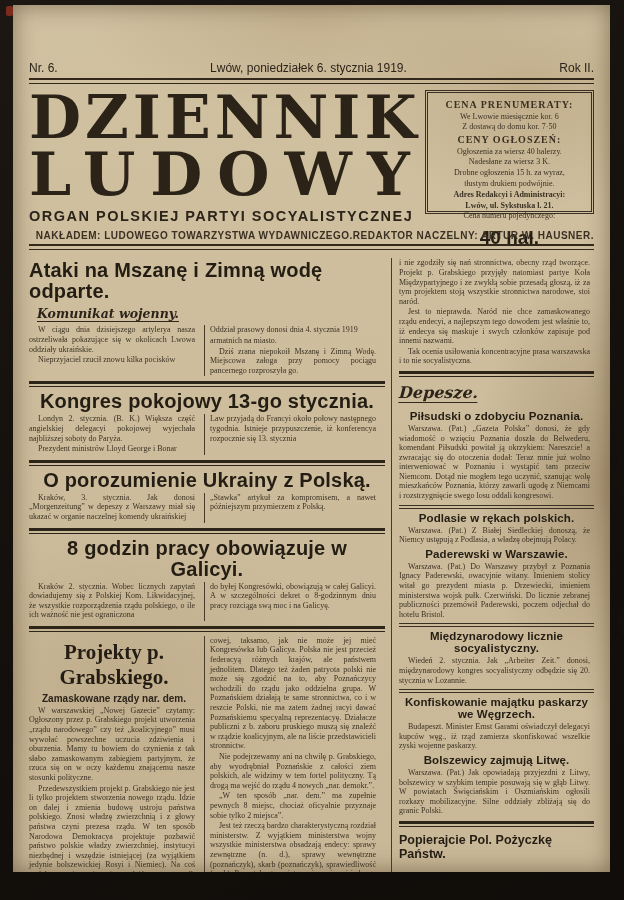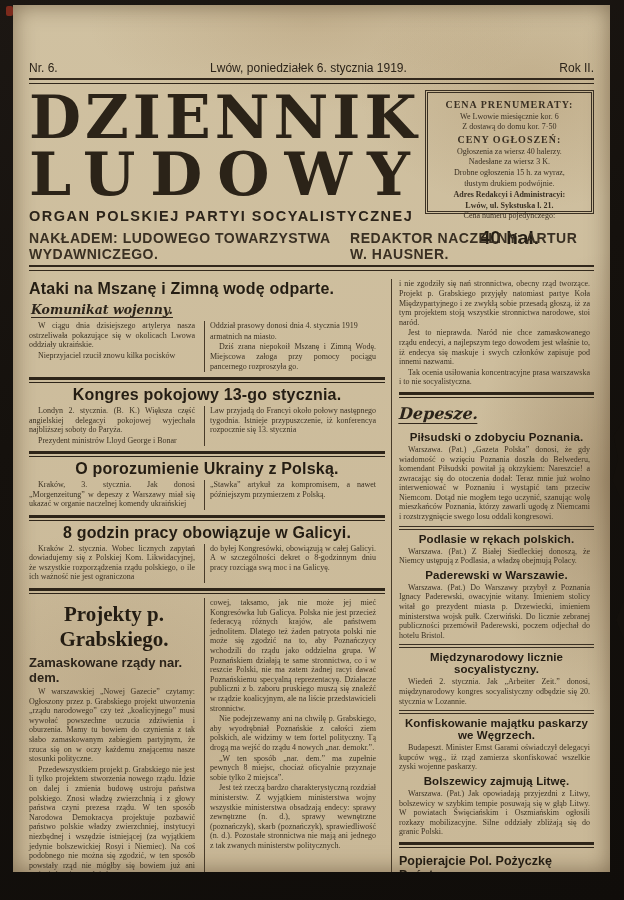--- a/index.html
+++ b/index.html
@@ -42,46 +42,46 @@
   .mast-sub{font-family:"Liberation Sans",sans-serif;font-weight:bold;font-size:14.5px;letter-spacing:1.5px;margin-top:6px;color:#2c241a;white-space:nowrap;}
   .info-box{
     margin-left:auto;width:158px;border:3px double #3a3023;
     padding:5px 6px;font-size:8px;line-height:1.35;text-align:center;color:#3a3023;
     height:108px;
   }
   .ib-caps{letter-spacing:1px;font-weight:bold;font-size:10px;}
   .ib-bold{font-weight:bold;}
   .ib-line{display:block;}
   .ib-price{font-family:"Liberation Sans",sans-serif;font-weight:bold;font-size:19px;margin-top:3px;color:#241d13;}
-  .publine{display:flex;justify-content:space-between;font-size:14px;letter-spacing:.5px;margin-top:6px;color:#3a3023;}
+  .publine{display:flex;justify-content:flex-end;font-size:10px;letter-spacing:.5px;margin-top:6px;color:#3a3023;}
   .publine b{font-family:"Liberation Sans",sans-serif;}
 
   
   .content{display:flex;margin-top:8px;}
   .left-sec{width:356px;border-right:1px solid #473a28;padding-right:6px;}
   .right-col{flex:1;padding-left:7px;}
 
   h1.headline{
     font-family:"Liberation Sans",sans-serif;font-weight:bold;color:#241d13;
-    font-size:16px;margin:2px 0 2px 0;text-align:center;letter-spacing:.2px;line-height:1.05;
+    font-size:20px;margin:2px 0 2px 0;text-align:center;letter-spacing:.2px;line-height:1.05;
   }
   h1.hl-left{text-align:left;}
   .kicker{
     font-family:"DejaVu Serif",serif;font-style:italic;font-weight:bold;font-size:12.5px;
-    border-bottom:1.5px solid #32281c;display:inline-block;margin:0 0 3px 2px;color:#2c241a;
+    border-bottom:1.5px solid #32281c;display:inline-block;margin:0 0 3px 8px;color:#2c241a;
   }
   .twocol{display:flex;}
   .tcol{flex:1;min-width:0;}
   .tcol + .tcol{border-left:1px solid #473a28;padding-left:5px;}
   .tcol{padding-right:5px;}
   p.body{font-size:8px;line-height:1.2;text-align:justify;margin:0 4px 1px 0;text-indent:9px;color:#3b3122;}
   p.noindent{text-indent:0;}
   .bar{border-top:3.5px solid #2e2519;border-bottom:1.5px solid #2e2519;height:2px;margin:5px 0 4px 0;}
   .rule-thin{border-top:1.5px solid #3a3023;border-bottom:1px solid #3a3023;height:2px;margin:4px 0 3px 0;}
-  .subsub{font-family:"Liberation Sans",sans-serif;font-weight:bold;font-size:13px;margin:3px 0 2px 0;color:#2c241a;}
+  .subsub{font-family:"Liberation Sans",sans-serif;font-weight:bold;font-size:10px;text-align:center;margin:3px 0 2px 0;color:#2c241a;}
   h2.grab{font-family:Liberation Serif, serif;font-weight:bold;font-size:21px;text-align:center;margin:4px 0 3px 0;color:#241d13;}
 
   
   .depesze{font-family:"DejaVu Serif",serif;font-style:italic;font-weight:bold;font-size:16px;
     display:inline-block;border-bottom:1.5px solid #32281c;margin:2px 0 4px 0;color:#2c241a;transform:skewX(-4deg);}
   h3.news{font-family:"Liberation Sans",sans-serif;font-weight:bold;font-size:11.5px;text-align:center;margin:3px 0 2px 0;color:#241d13;letter-spacing:.1px;}
   .footer-line{font-family:"Liberation Sans",sans-serif;font-weight:bold;font-size:12.5px;margin-top:6px;color:#241d13;}
 </style>
 </head>
 <body>

